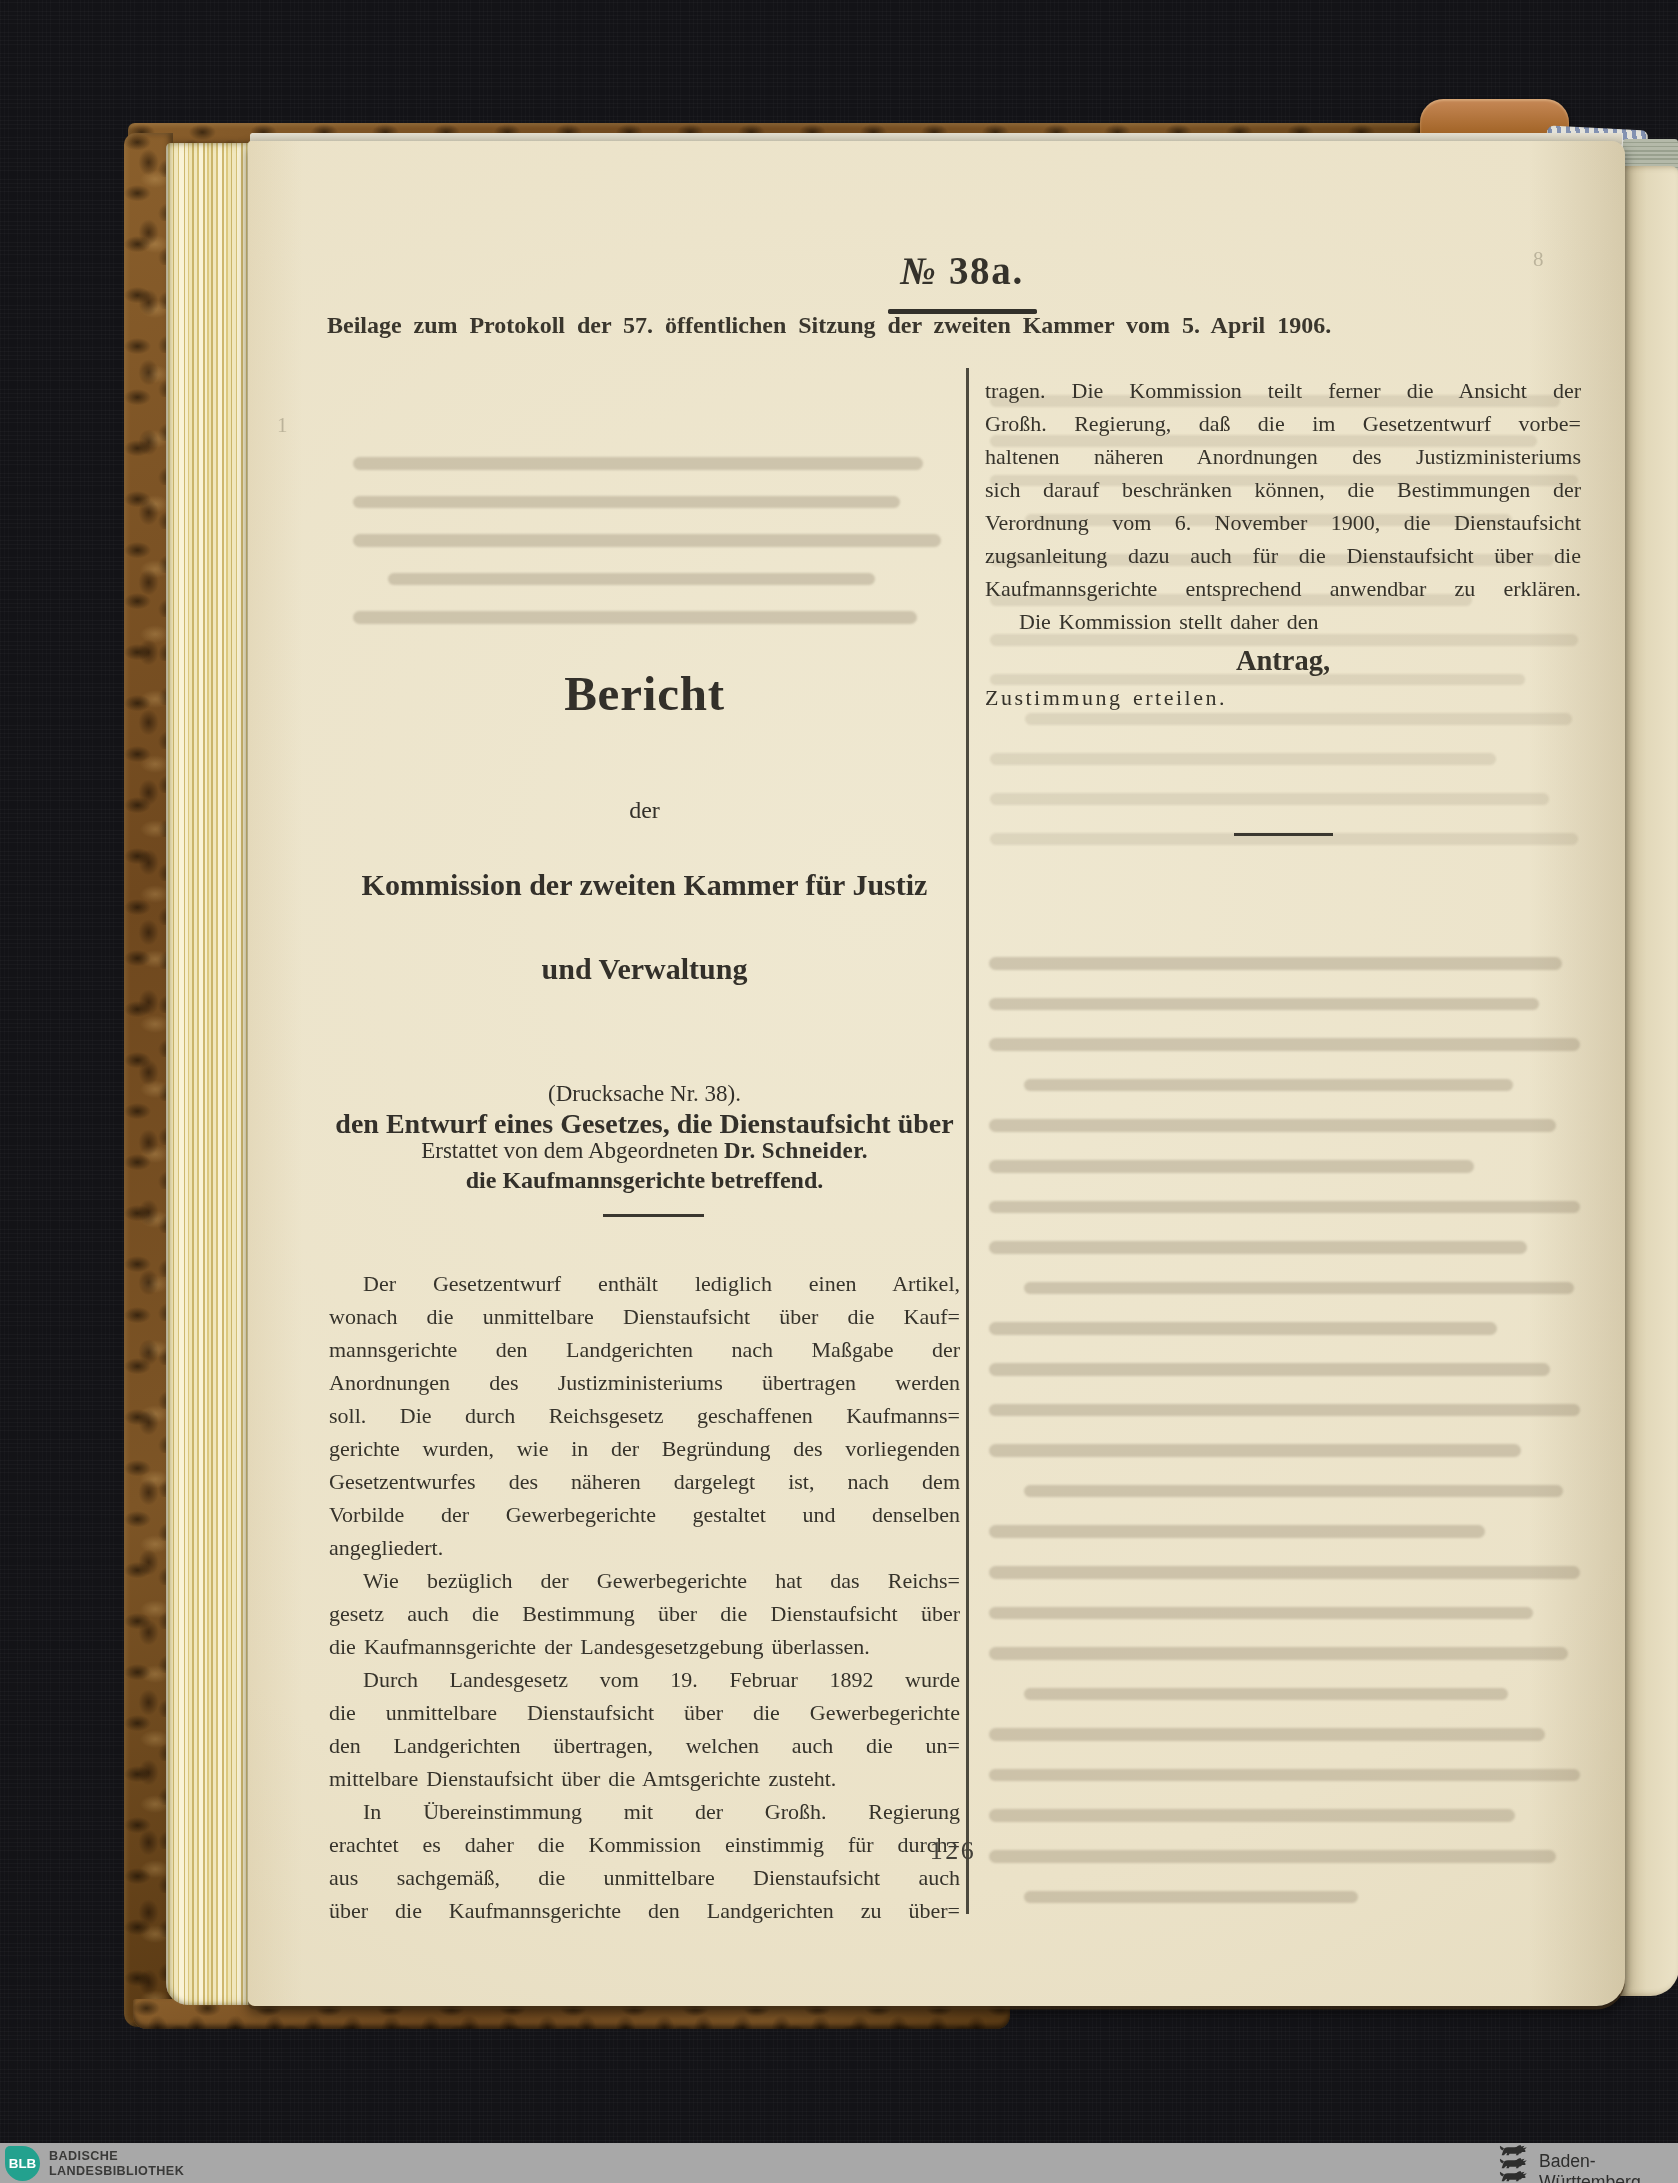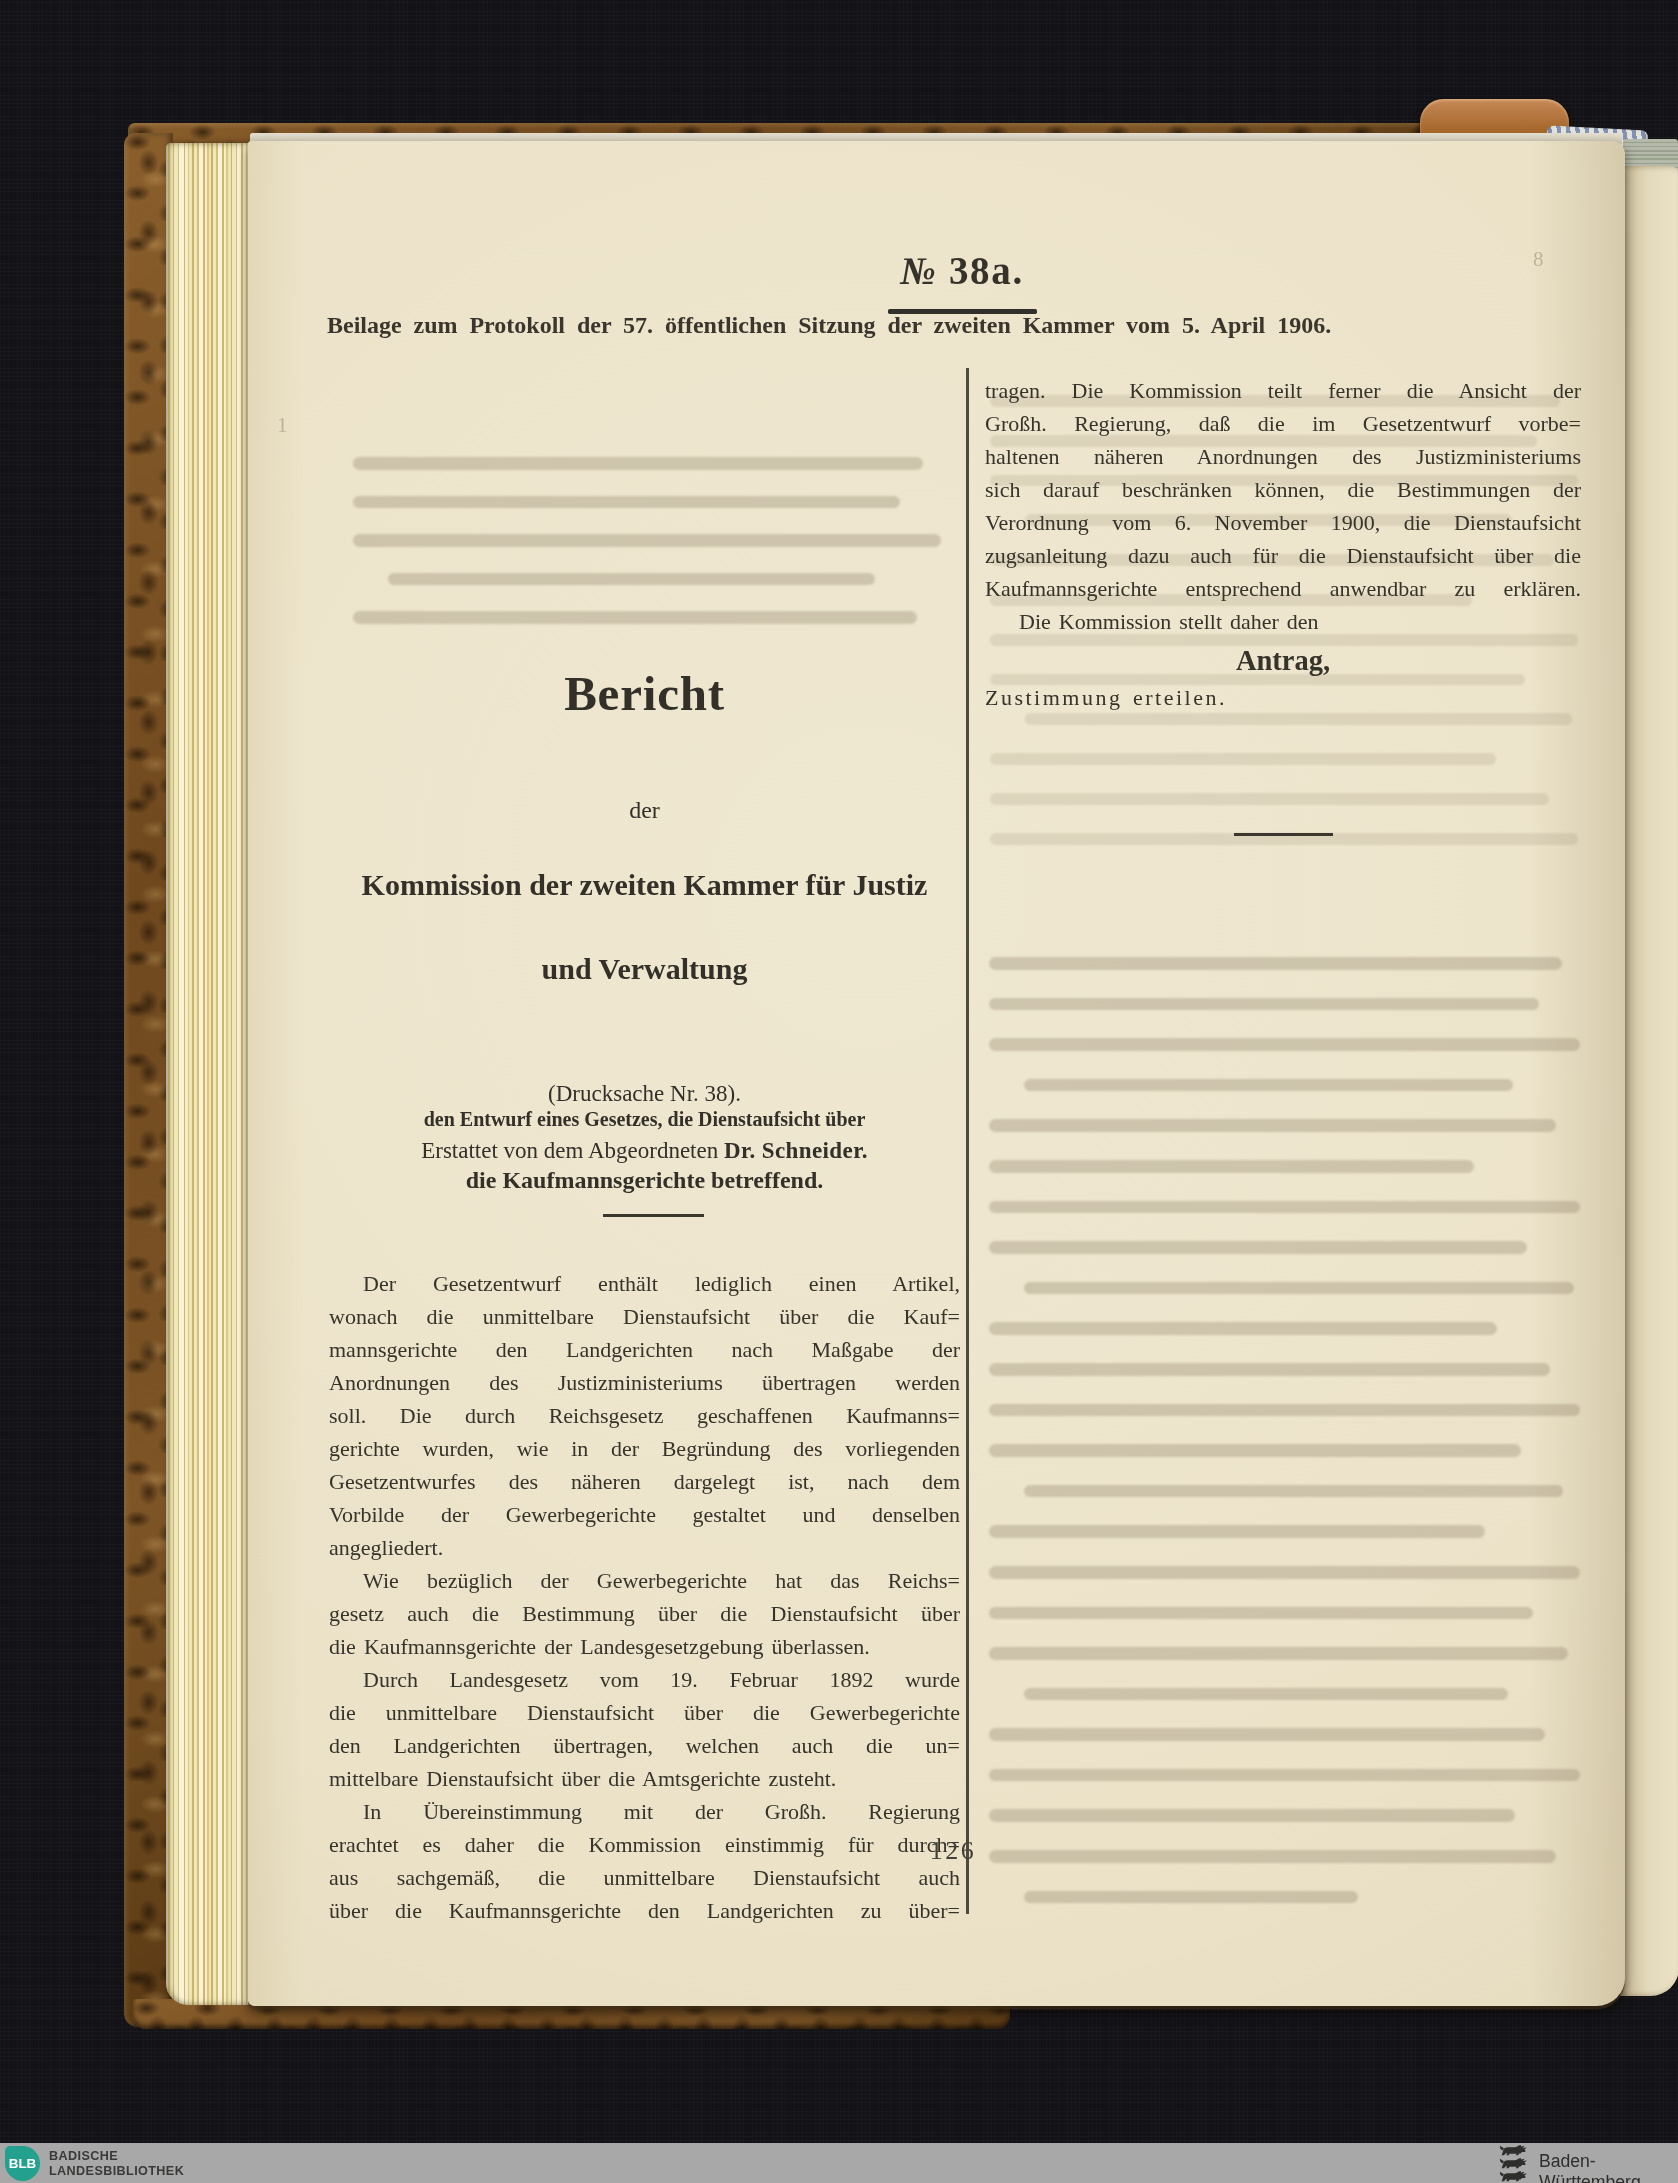--- a/index.html
+++ b/index.html
@@ -59,21 +59,21 @@
     font-size:24px;font-weight:bold;word-spacing:5.9px;color:#3a362d;}
 
   #col-divider{left:966px;top:368px;width:2.5px;height:1546px;background:#3b382f;opacity:.9;}
 
   .tcenter{left:327px;width:635px;text-align:center;color:#33302a;}
   #t-bericht{top:665px;font-size:49px;font-weight:bold;letter-spacing:0.8px;}
   #t-der{top:797px;font-size:24px;}
   #t-komm1{top:868px;font-size:30px;font-weight:bold;white-space:nowrap;}
   #t-komm2{top:952px;font-size:30px;font-weight:bold;}
   #t-ueber{top:1049px;font-size:24px;}
-  #t-subj1{top:1108px;font-size:20px;font-weight:bold;white-space:nowrap;}
+  #t-subj1{top:1108px;font-size:28px;font-weight:bold;white-space:nowrap;}
   #t-subj2{top:1167px;font-size:24px;font-weight:bold;}
   #t-druck{top:1226px;font-size:23px;}
   #t-erst{top:1135px;font-size:23px;}
   #t-erst b{letter-spacing:0.4px;}
   
   #t-druck{top:1221px;} #t-erst{top:1278px;}
   
   #rule-left{left:603px;top:1214px;width:101px;height:3.4px;background:#3a372f;}
   
   #t-druck{top:1215px;} #t-erst{top:1135px;}

